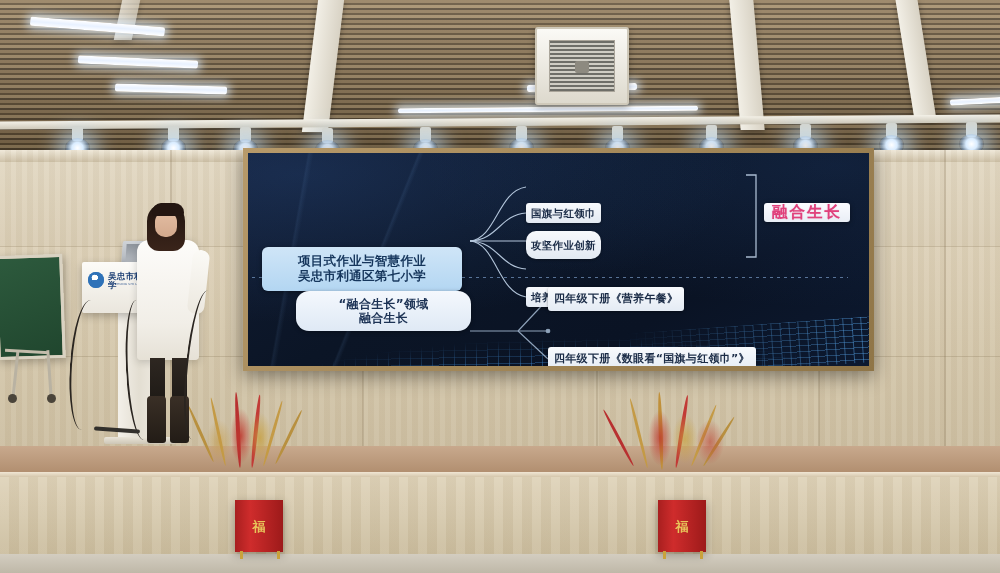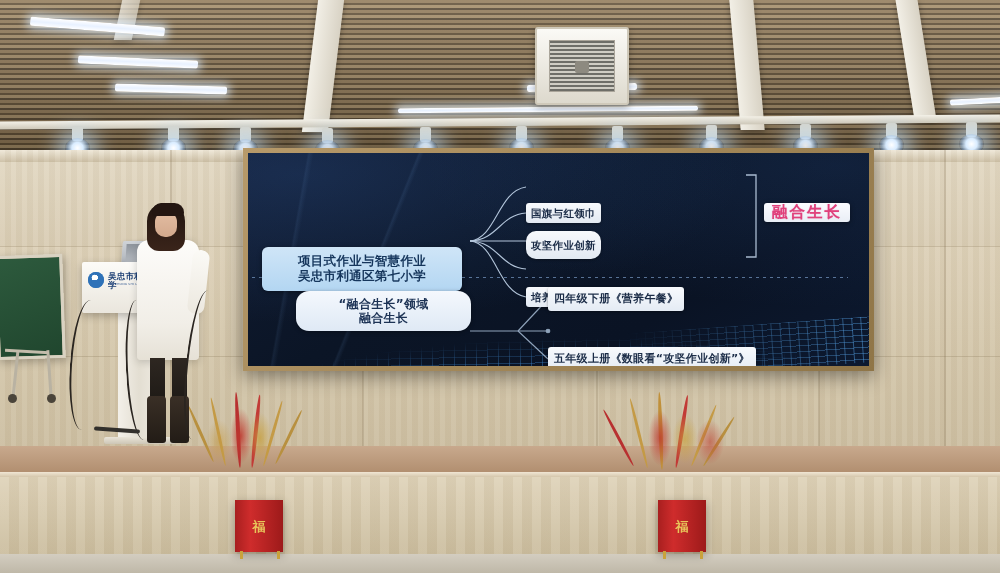--- a/index.html
+++ b/index.html
@@ -272,21 +272,21 @@
       <div class="node accent" style="left:516px;top:50px;width:86px;height:19px;">融合生长</div>
 
       <div class="node central2" style="left:48px;top:138px;width:175px;height:40px;">
         <div>
           <div>“融合生长”领域</div>
           <div>融合生长</div>
         </div>
       </div>
 
       <div class="node leaf2" style="left:300px;top:134px;height:21px;">四年级下册《营养午餐》</div>
-      <div class="node leaf2" style="left:300px;top:194px;height:21px;">五年级上册《数眼看“攻坚作业创新”》</div>
+      <div class="node leaf2" style="left:300px;top:194px;height:21px;">四年级下册《数眼看“国旗与红领巾”》</div>
     </div>
   </div>
 
   <div class="board"></div>
   <div class="board-leg" style="left:14px;top:350px;width:3px;height:48px;transform:rotate(6deg);"></div>
   <div class="board-leg" style="left:48px;top:350px;width:3px;height:48px;transform:rotate(-4deg);"></div>
   <div class="board-stand"></div>
   <div class="board-leg" style="left:8px;top:394px;width:9px;height:9px;border-radius:50%;background:#4a443a;"></div>
   <div class="board-leg" style="left:47px;top:394px;width:9px;height:9px;border-radius:50%;background:#4a443a;"></div>
 

